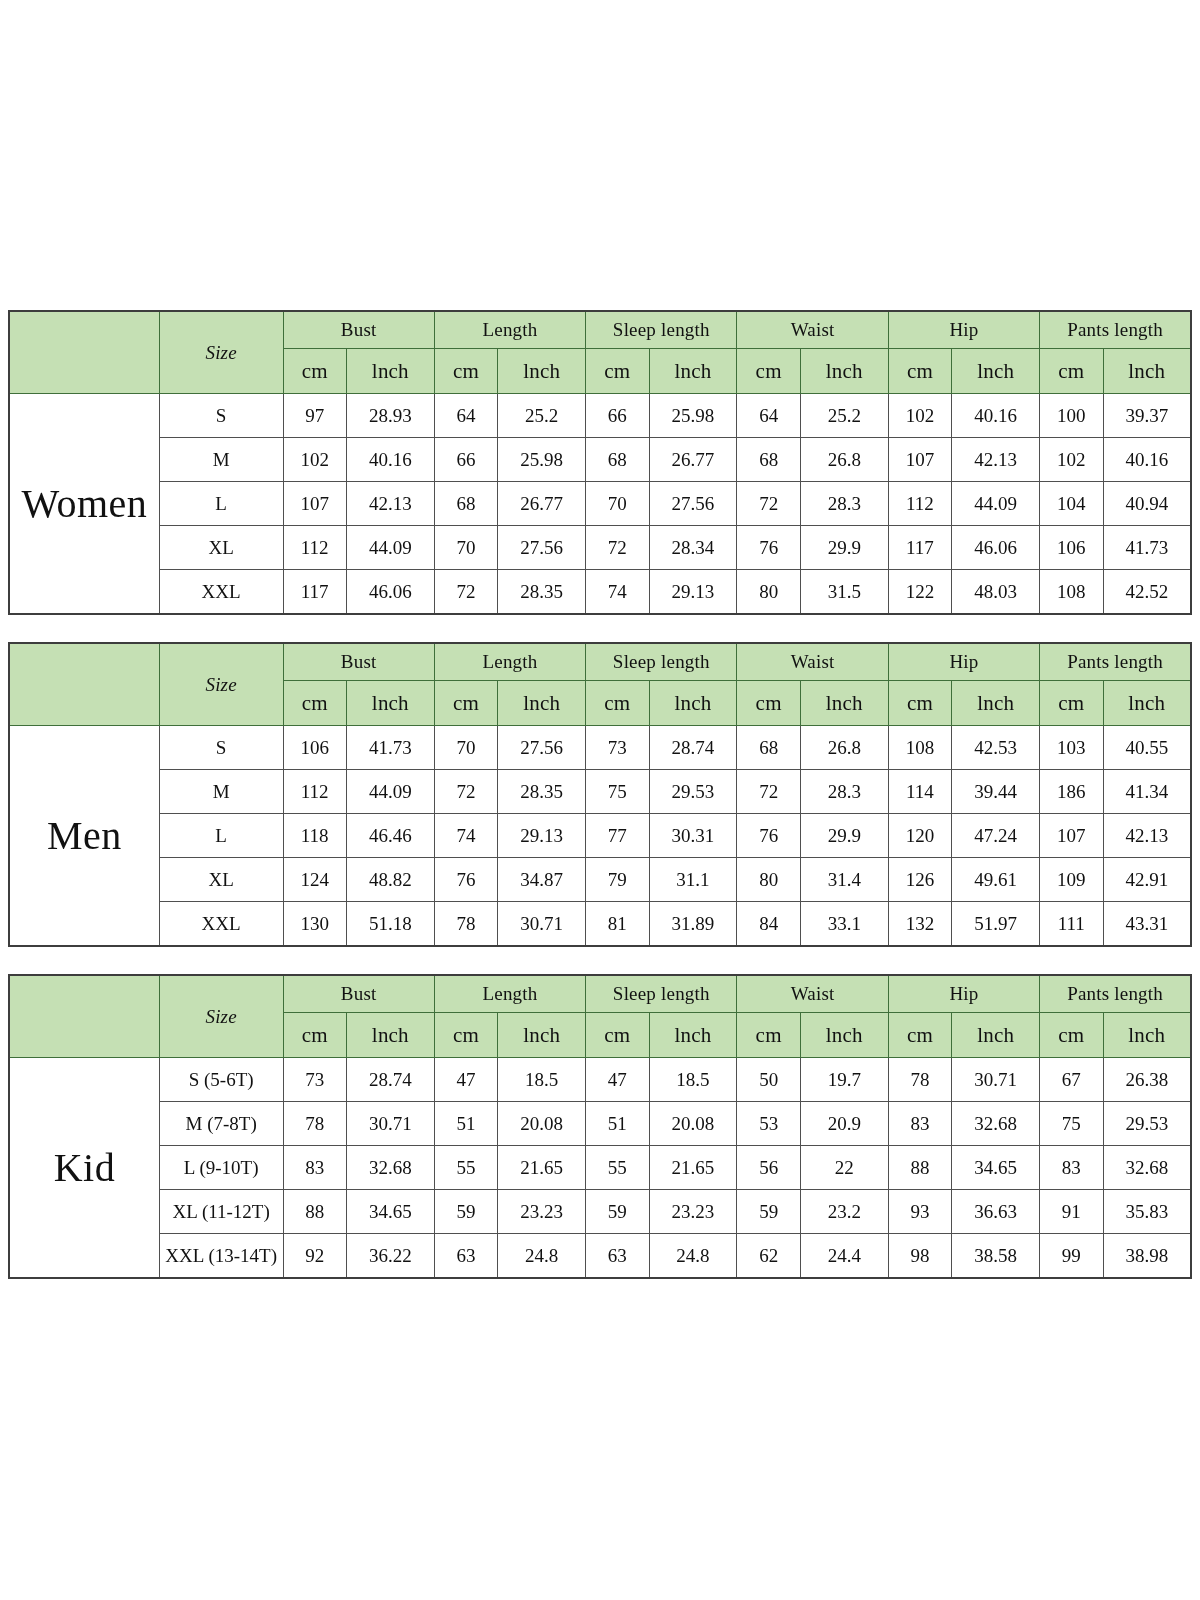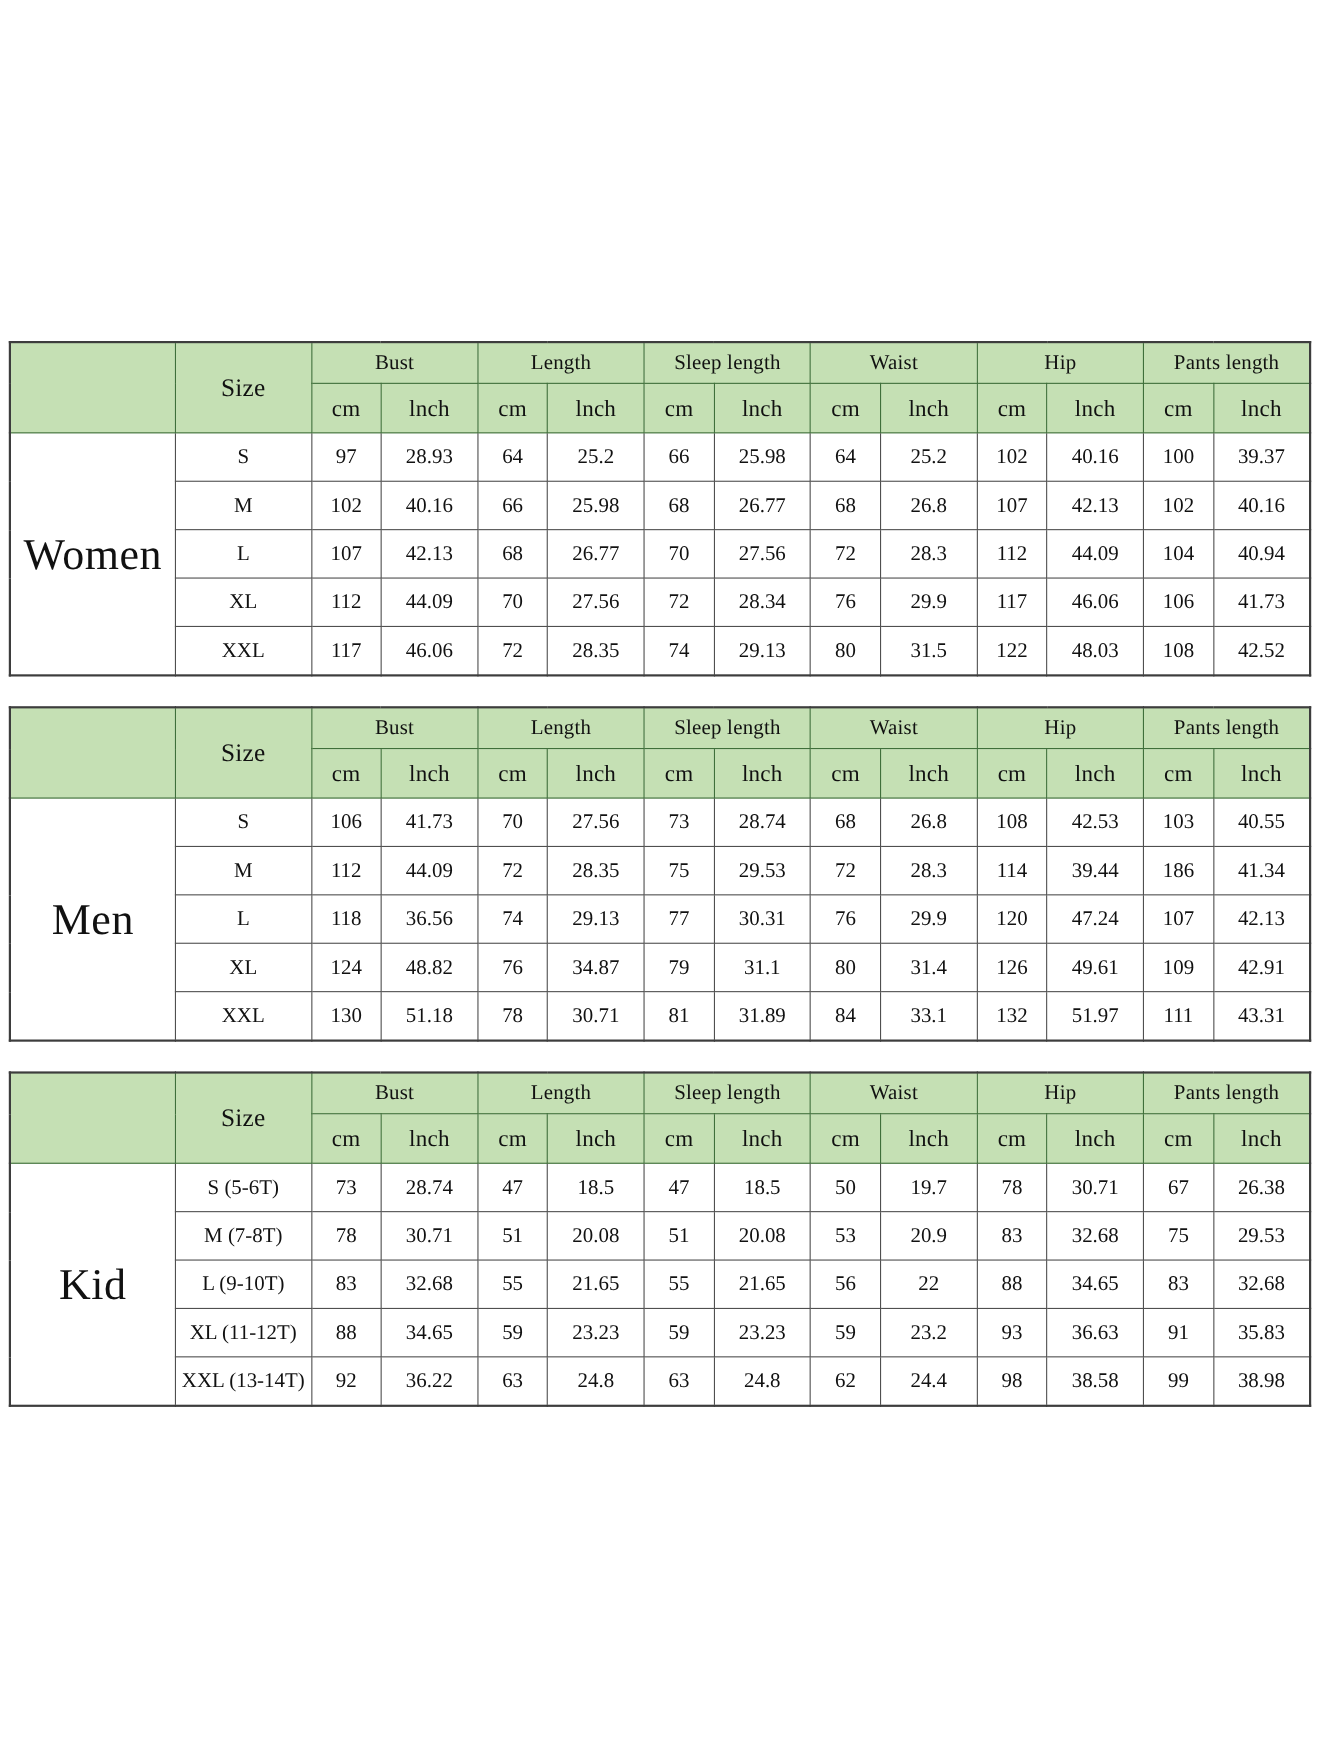--- a/index.html
+++ b/index.html
@@ -67,22 +67,23 @@
     height: 36px;
   }
 
   .hdr-unit {
     height: 44px;
     font-size: 21px;
     font-weight: bold;
   }
 
   .hdr-size {
-    font-size: 23px;
+    font-size: 19px;
     font-weight: bold;
+    font-style: italic;
   }
 
   .hdr-corner {
     background: #c5e0b4 !important;
     border-color: #3f6f3a !important;
   }
 
   .cat-cell {
     font-size: 40px;
     font-weight: bold;
@@ -304,21 +305,21 @@
             <td class="val">72</td>
             <td class="val">28.3</td>
             <td class="val">114</td>
             <td class="val">39.44</td>
             <td class="val">186</td>
             <td class="val">41.34</td>
           </tr>
           <tr>
             <td class="size-cell">L</td>
             <td class="val">118</td>
-            <td class="val">36.56</td>
+            <td class="val">46.46</td>
             <td class="val">74</td>
             <td class="val">29.13</td>
             <td class="val">77</td>
             <td class="val">30.31</td>
             <td class="val">76</td>
             <td class="val">29.9</td>
             <td class="val">120</td>
             <td class="val">47.24</td>
             <td class="val">107</td>
             <td class="val">42.13</td>

